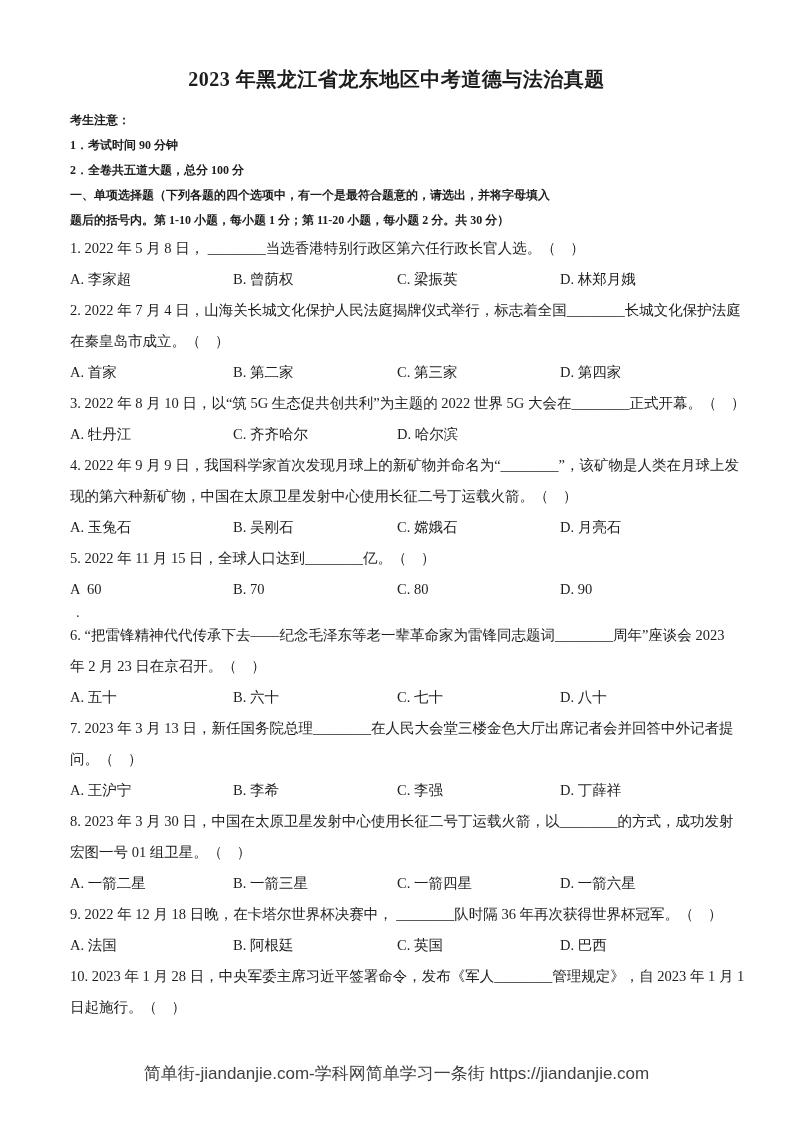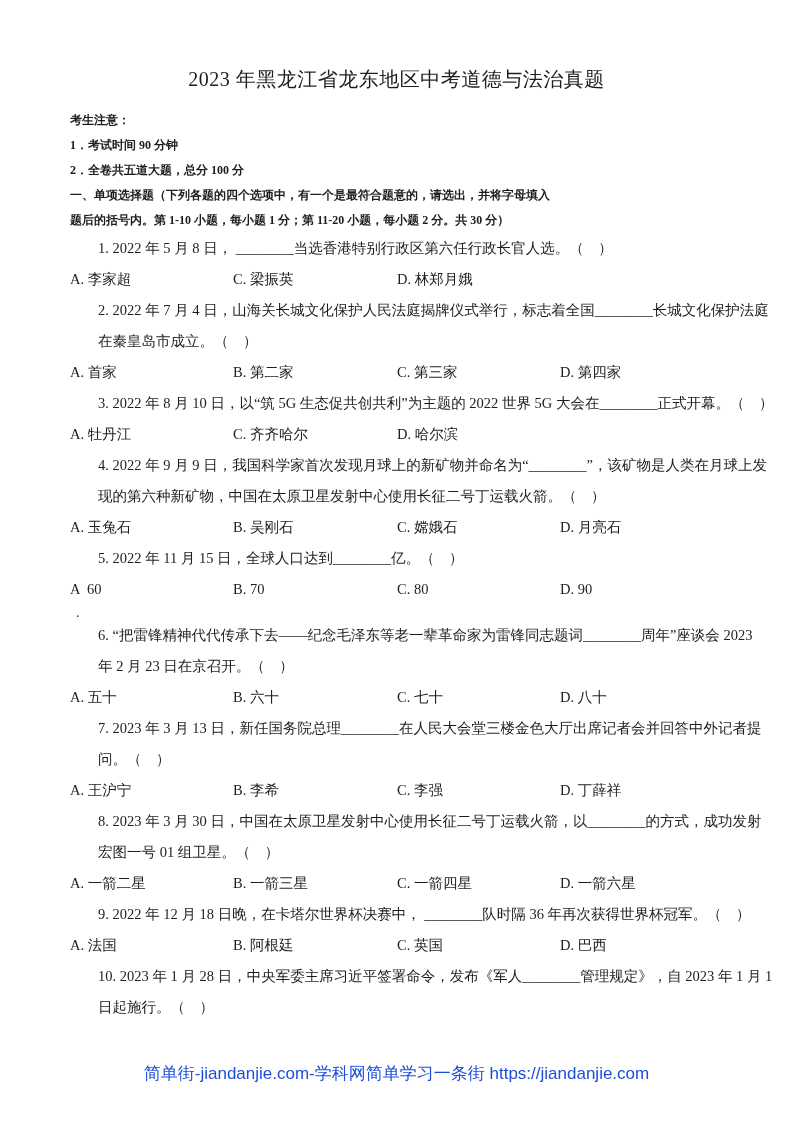--- a/index.html
+++ b/index.html
@@ -14,41 +14,40 @@
     background: #ffffff;
     overflow: hidden;
     color: #1d1d1d;
     font-family: "Liberation Serif", "DejaVu Serif", serif;
   }
   .title {
     margin-top: 64px;
     text-align: center;
     font-size: 20px;
     line-height: 30px;
-    font-weight: normal;
+    font-weight: bold;
     letter-spacing: 0.5px;
     white-space: pre;
   }
   .content {
     padding: 0 70px 0 70px;
   }
   .hline {
     font-weight: bold;
     font-size: 12px;
     line-height: 25px;
     white-space: pre;
   }
   .hline.first {
     margin-top: 14px;
   }
   .qline {
     font-size: 14.5px;
     line-height: 31px;
     white-space: pre;
-    margin-left: 28px;
   }
   .opts {
     display: grid;
     grid-template-columns: 163px 164px 163px auto;
     font-size: 14.5px;
     line-height: 31px;
     white-space: pre;
   }
   .opts span {
     white-space: pre;
@@ -61,21 +60,21 @@
     color: #3a3a3a;
   }
   .footer {
     position: absolute;
     top: 1062px;
     left: 0;
     width: 100%;
     text-align: center;
     font-family: "Liberation Sans", "DejaVu Sans", sans-serif;
     font-size: 17px;
-    color: #1d4ed8;
+    color: #404040;
     white-space: pre;
   }
 </style>
 </head>
 <body>
 
 <div class="page">
 
   <div class="title">2023 年黑龙江省龙东地区中考道德与法治真题</div>
 
@@ -83,20 +82,21 @@
 
     <div class="hline first">考生注意：</div>
     <div class="hline">1．考试时间 90 分钟</div>
     <div class="hline">2．全卷共五道大题，总分 100 分</div>
     <div class="hline">一、单项选择题（下列各题的四个选项中，有一个是最符合题意的，请选出，并将字母填入</div>
     <div class="hline">题后的括号内。第 1-10 小题，每小题 1 分；第 11-20 小题，每小题 2 分。共 30 分）</div>
 
     <div class="qline">1. 2022 年 5 月 8 日， ________当选香港特别行政区第六任行政长官人选。（　）</div>
     <div class="opts">
       <span>A. 李家超</span>
+      <span>B. 曾荫权</span>
       <span>C. 梁振英</span>
       <span>D. 林郑月娥</span>
     </div>
 
     <div class="qline">2. 2022 年 7 月 4 日，山海关长城文化保护人民法庭揭牌仪式举行，标志着全国________长城文化保护法庭</div>
     <div class="qline">在秦皇岛市成立。（　）</div>
     <div class="opts">
       <span>A. 首家</span>
       <span>B. 第二家</span>
       <span>C. 第三家</span>

